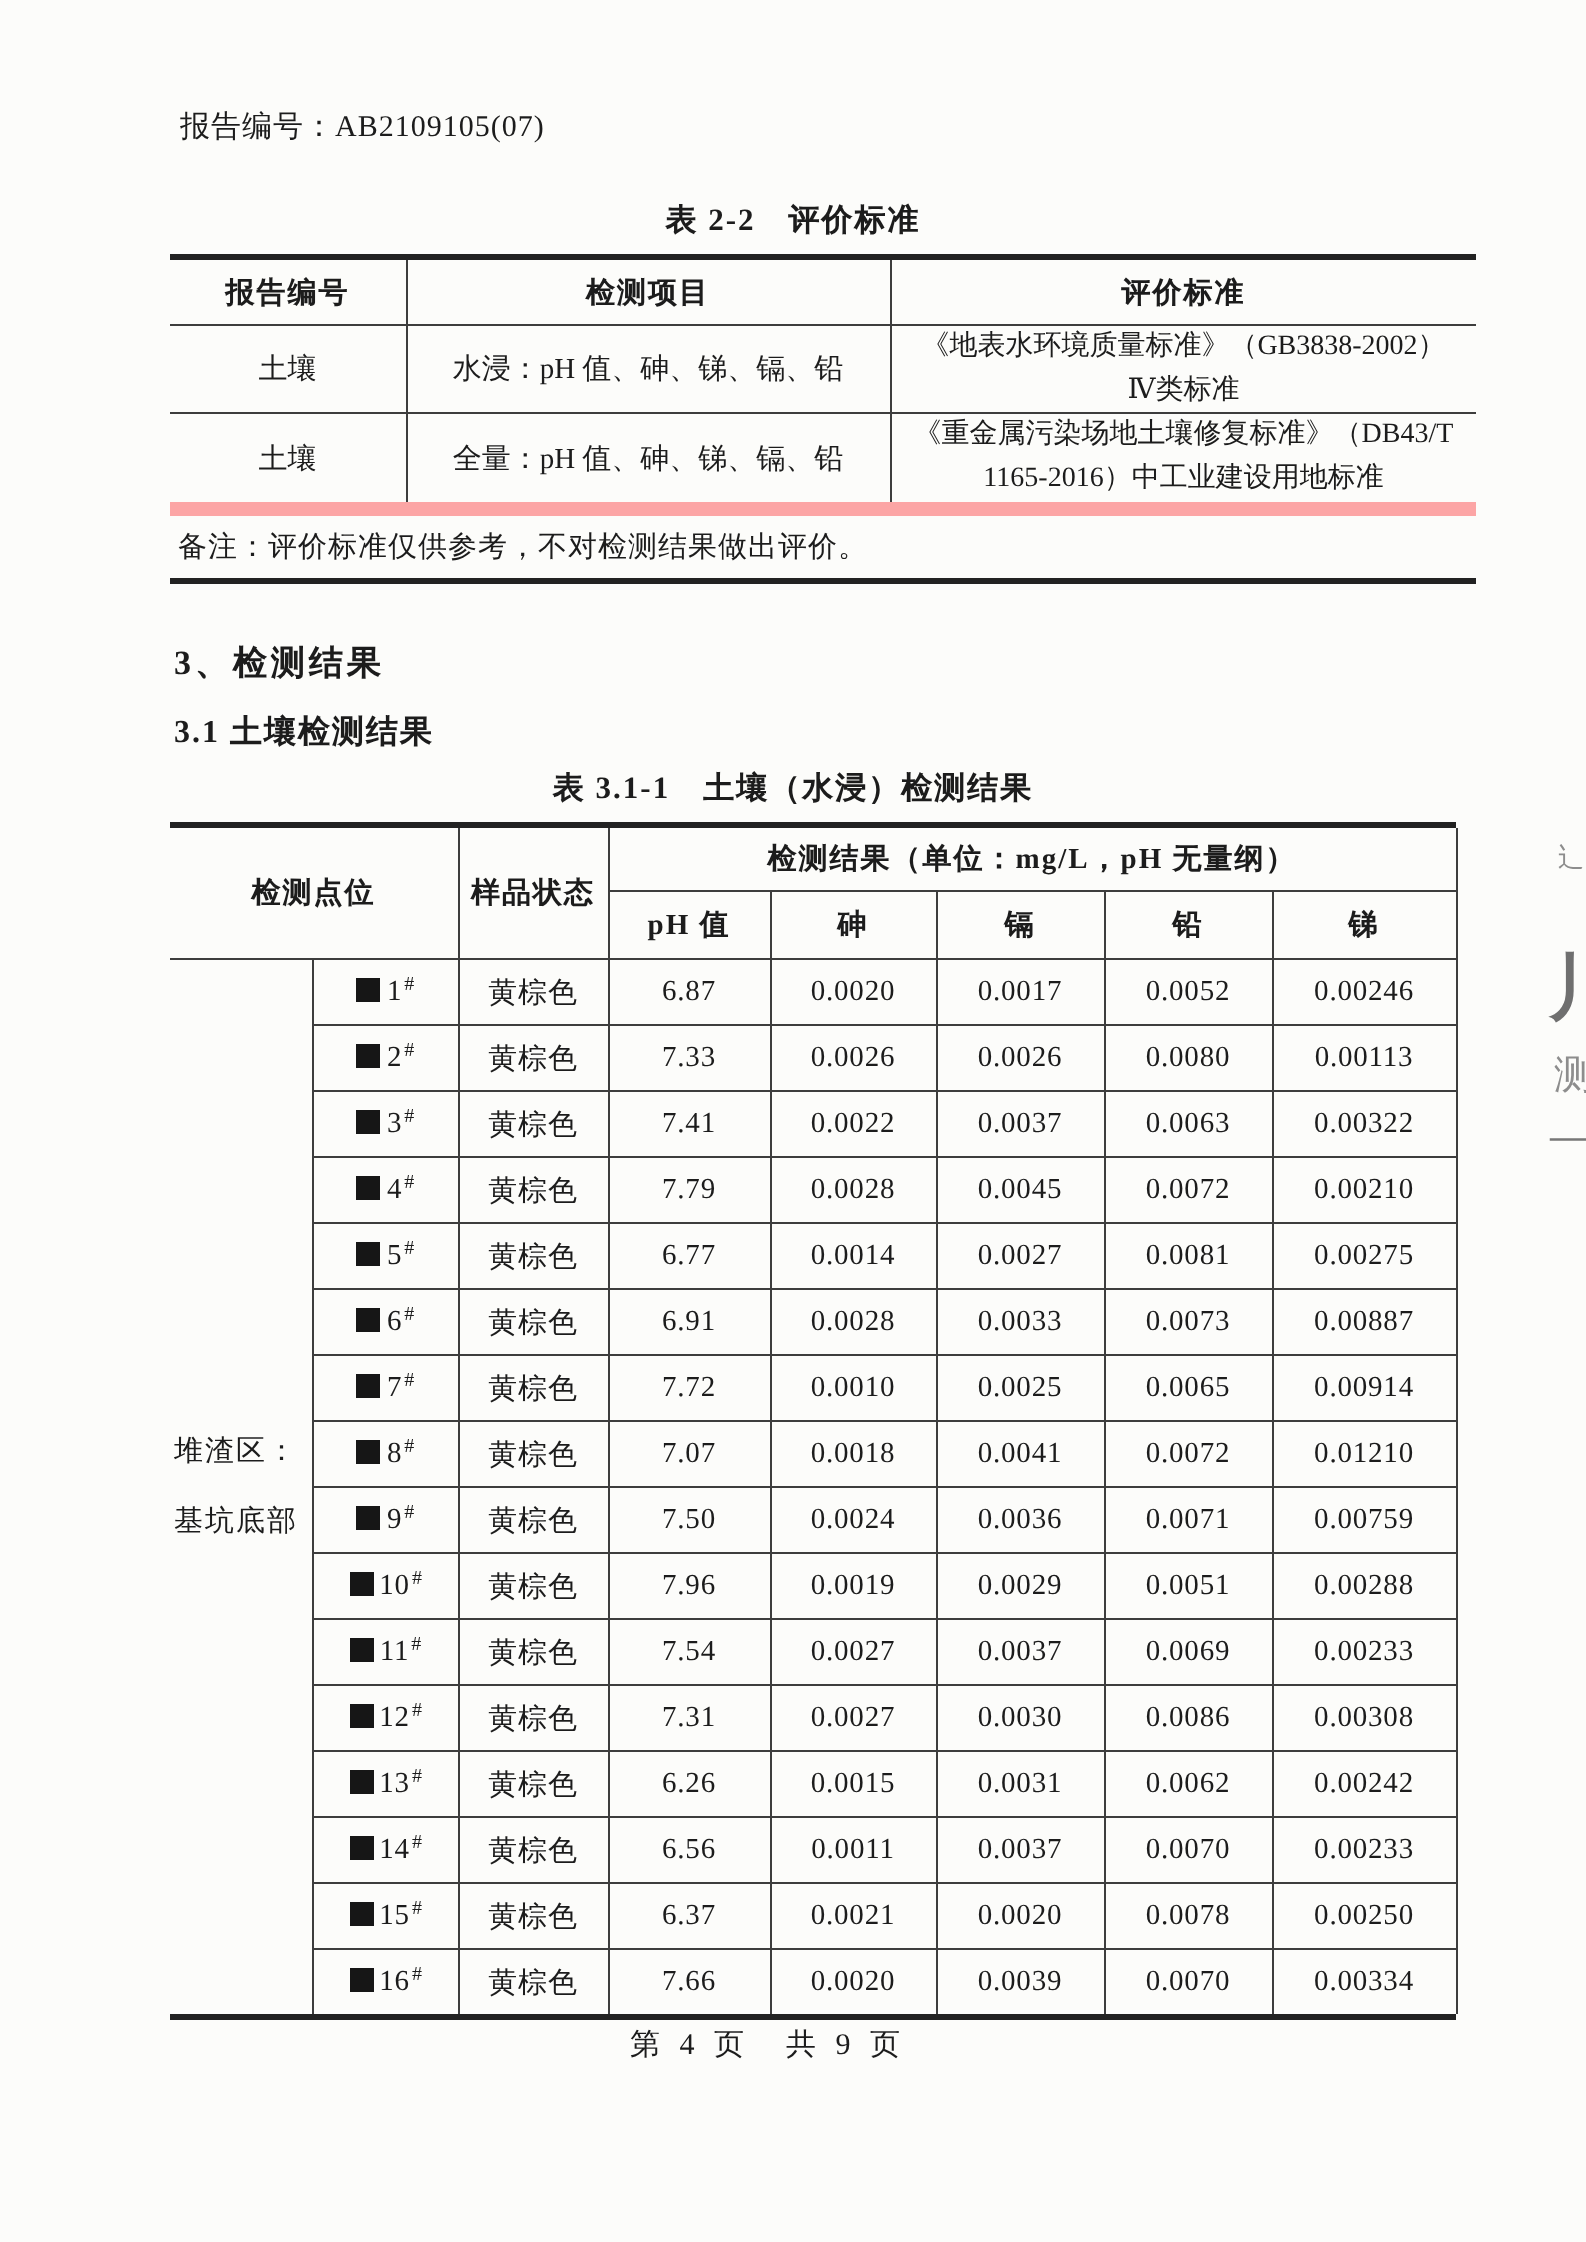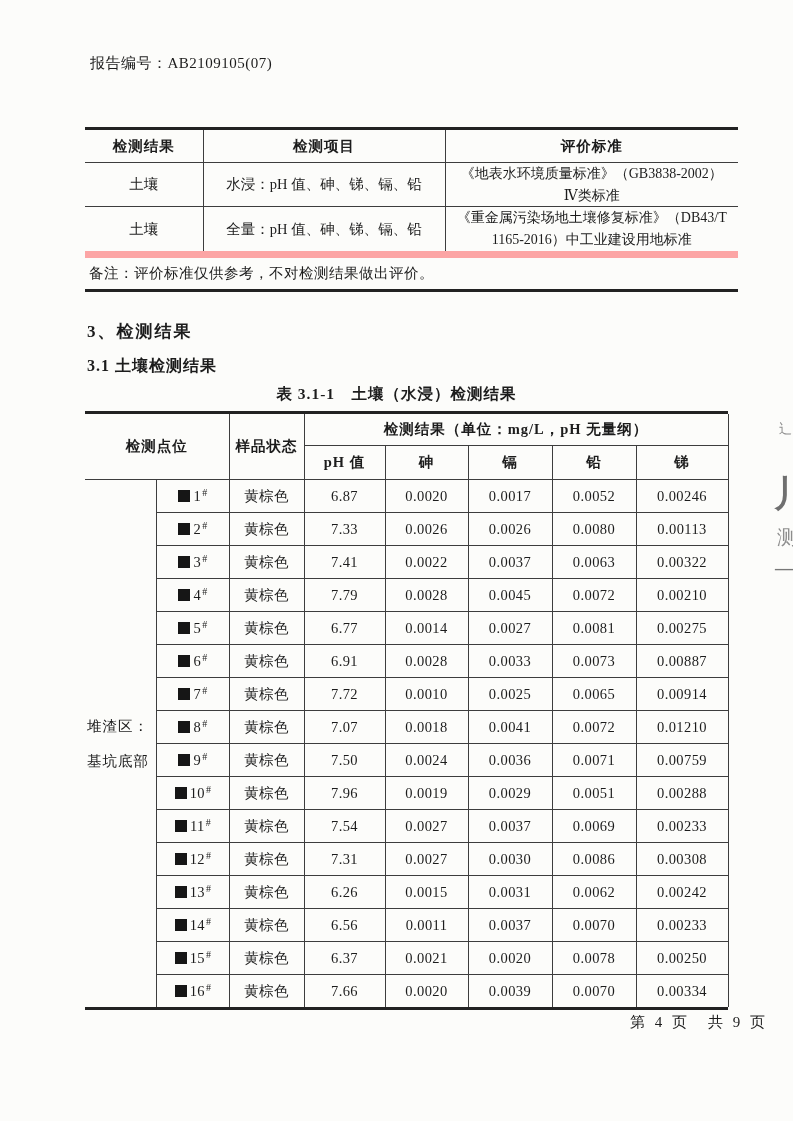--- a/index.html
+++ b/index.html
@@ -40,47 +40,48 @@
   #t311 .open-left{border-left:none;}
   #t311 th{font-weight:bold; letter-spacing:1px;}
   #t311 .hdr-units{height:31px;}
   #t311 .hdr-sub th{height:33px;}
   #t311 td{height:32px; letter-spacing:.4px;}
   #t311 .region-cell{border-left:none; border-bottom:none; font-size:14.5px; text-align:left; padding-left:2px;}
   #t311 .region-cell div{line-height:35px; letter-spacing:1px;}
   .redact{display:inline-block; width:12px; height:12px; background:#161616; margin-right:3px; vertical-align:-1px;}
   .ptsup{font-size:10px; position:relative; top:-5px; left:1px;}
 
-  .footer{position:absolute; left:0; top:1013px; width:768px; text-align:right; font-size:15px; letter-spacing:3px;}
+  .footer{position:absolute; left:0; top:1013px; width:768px; text-align:center; font-size:15px; letter-spacing:3px;}
 
   
   .edge{position:absolute; color:#8d8d8d; overflow:visible; white-space:nowrap;}
   #edge1{left:779px; top:420px; font-size:13px;}
   #edge2{left:773px; top:470px; font-size:36px; font-weight:bold; color:#6f6f6f;}
   #edge3{left:777px; top:524px; font-size:20px;}
   #edge4{left:775px; top:558px; font-size:18px; font-weight:bold; color:#777;}
 </style>
 </head>
 <body>
 
 <div class="page">
 
   <div class="report-no">报告编号：AB2109105(07)</div>
 
+  <div class="caption" id="cap22">表 2-2　评价标准</div>
 
   <div class="tblwrap" id="w22">
     <table id="t22">
       <colgroup>
           <col style="width:118px">
           <col style="width:242px">
           <col style="width:293px">
         </colgroup>
       <tbody>
           <tr>
-        <th>检测结果</th>
+        <th>报告编号</th>
         <th>检测项目</th>
         <th>评价标准</th>
       </tr>
       <tr>
         <td>土壤</td>
         <td>水浸：pH 值、砷、锑、镉、铅</td>
         <td class="std">
           <div>《地表水环境质量标准》（GB3838-2002）</div>
           <div>Ⅳ类标准</div>
         </td>

